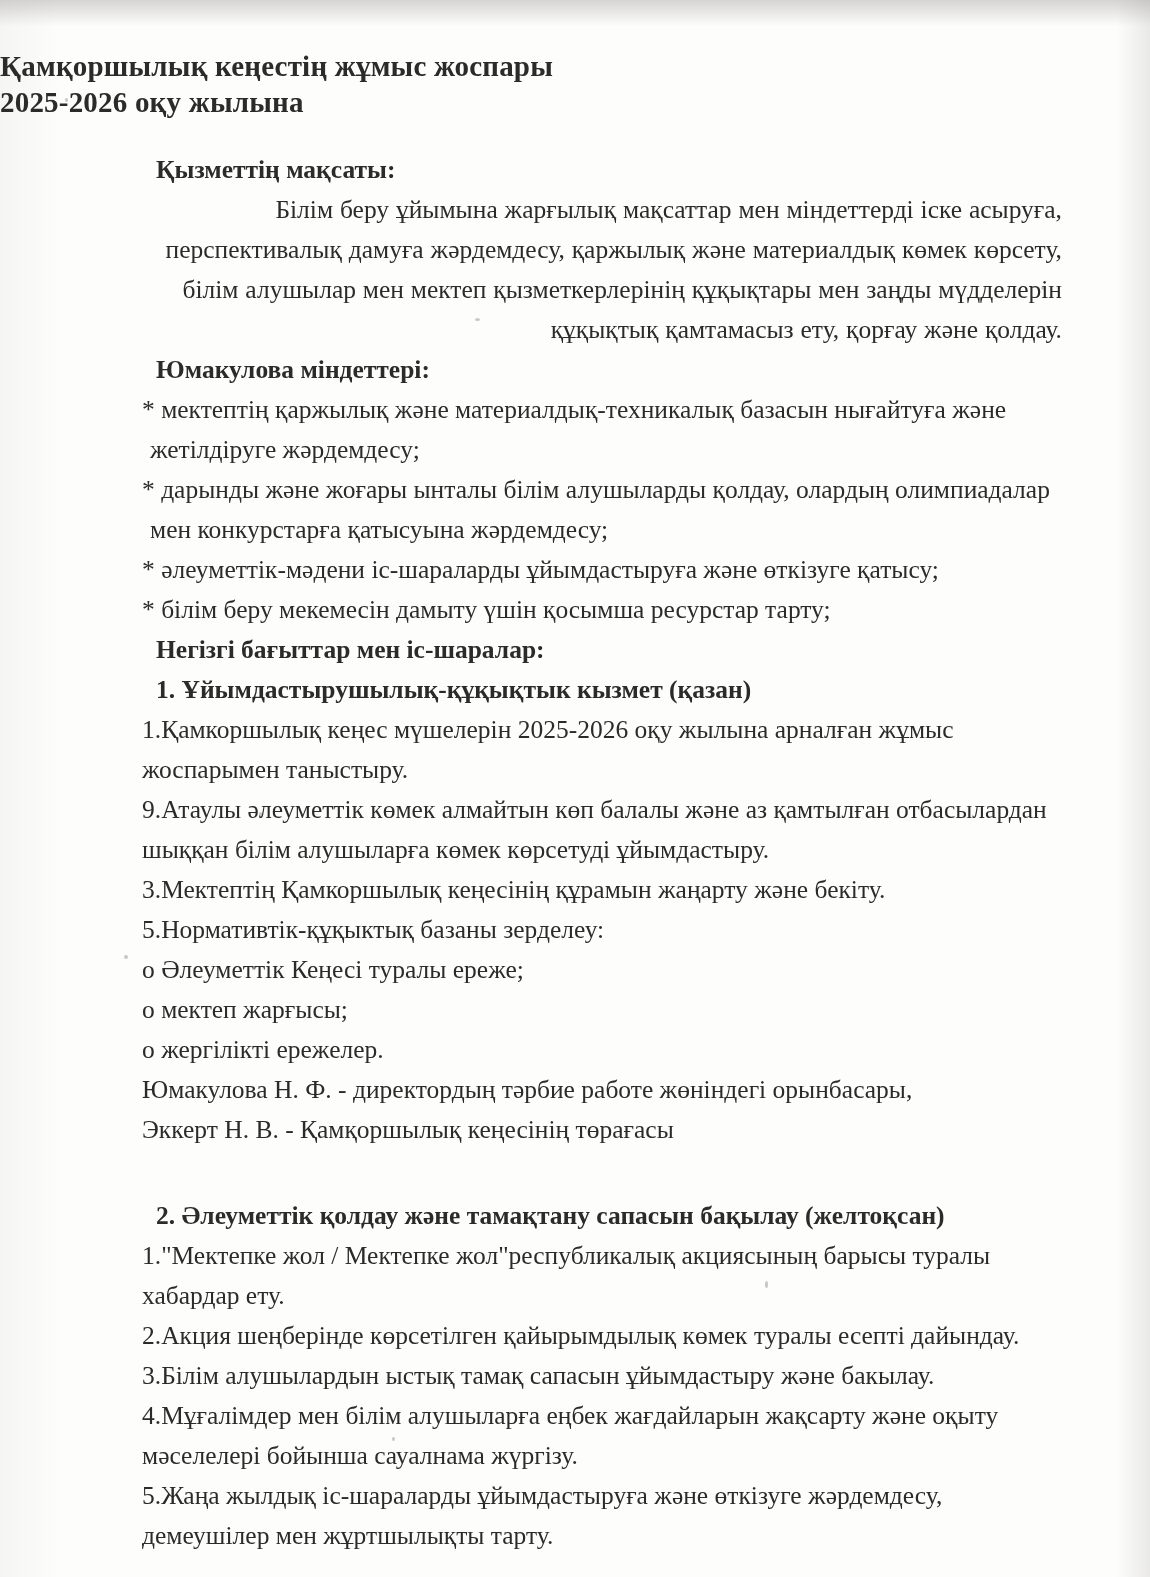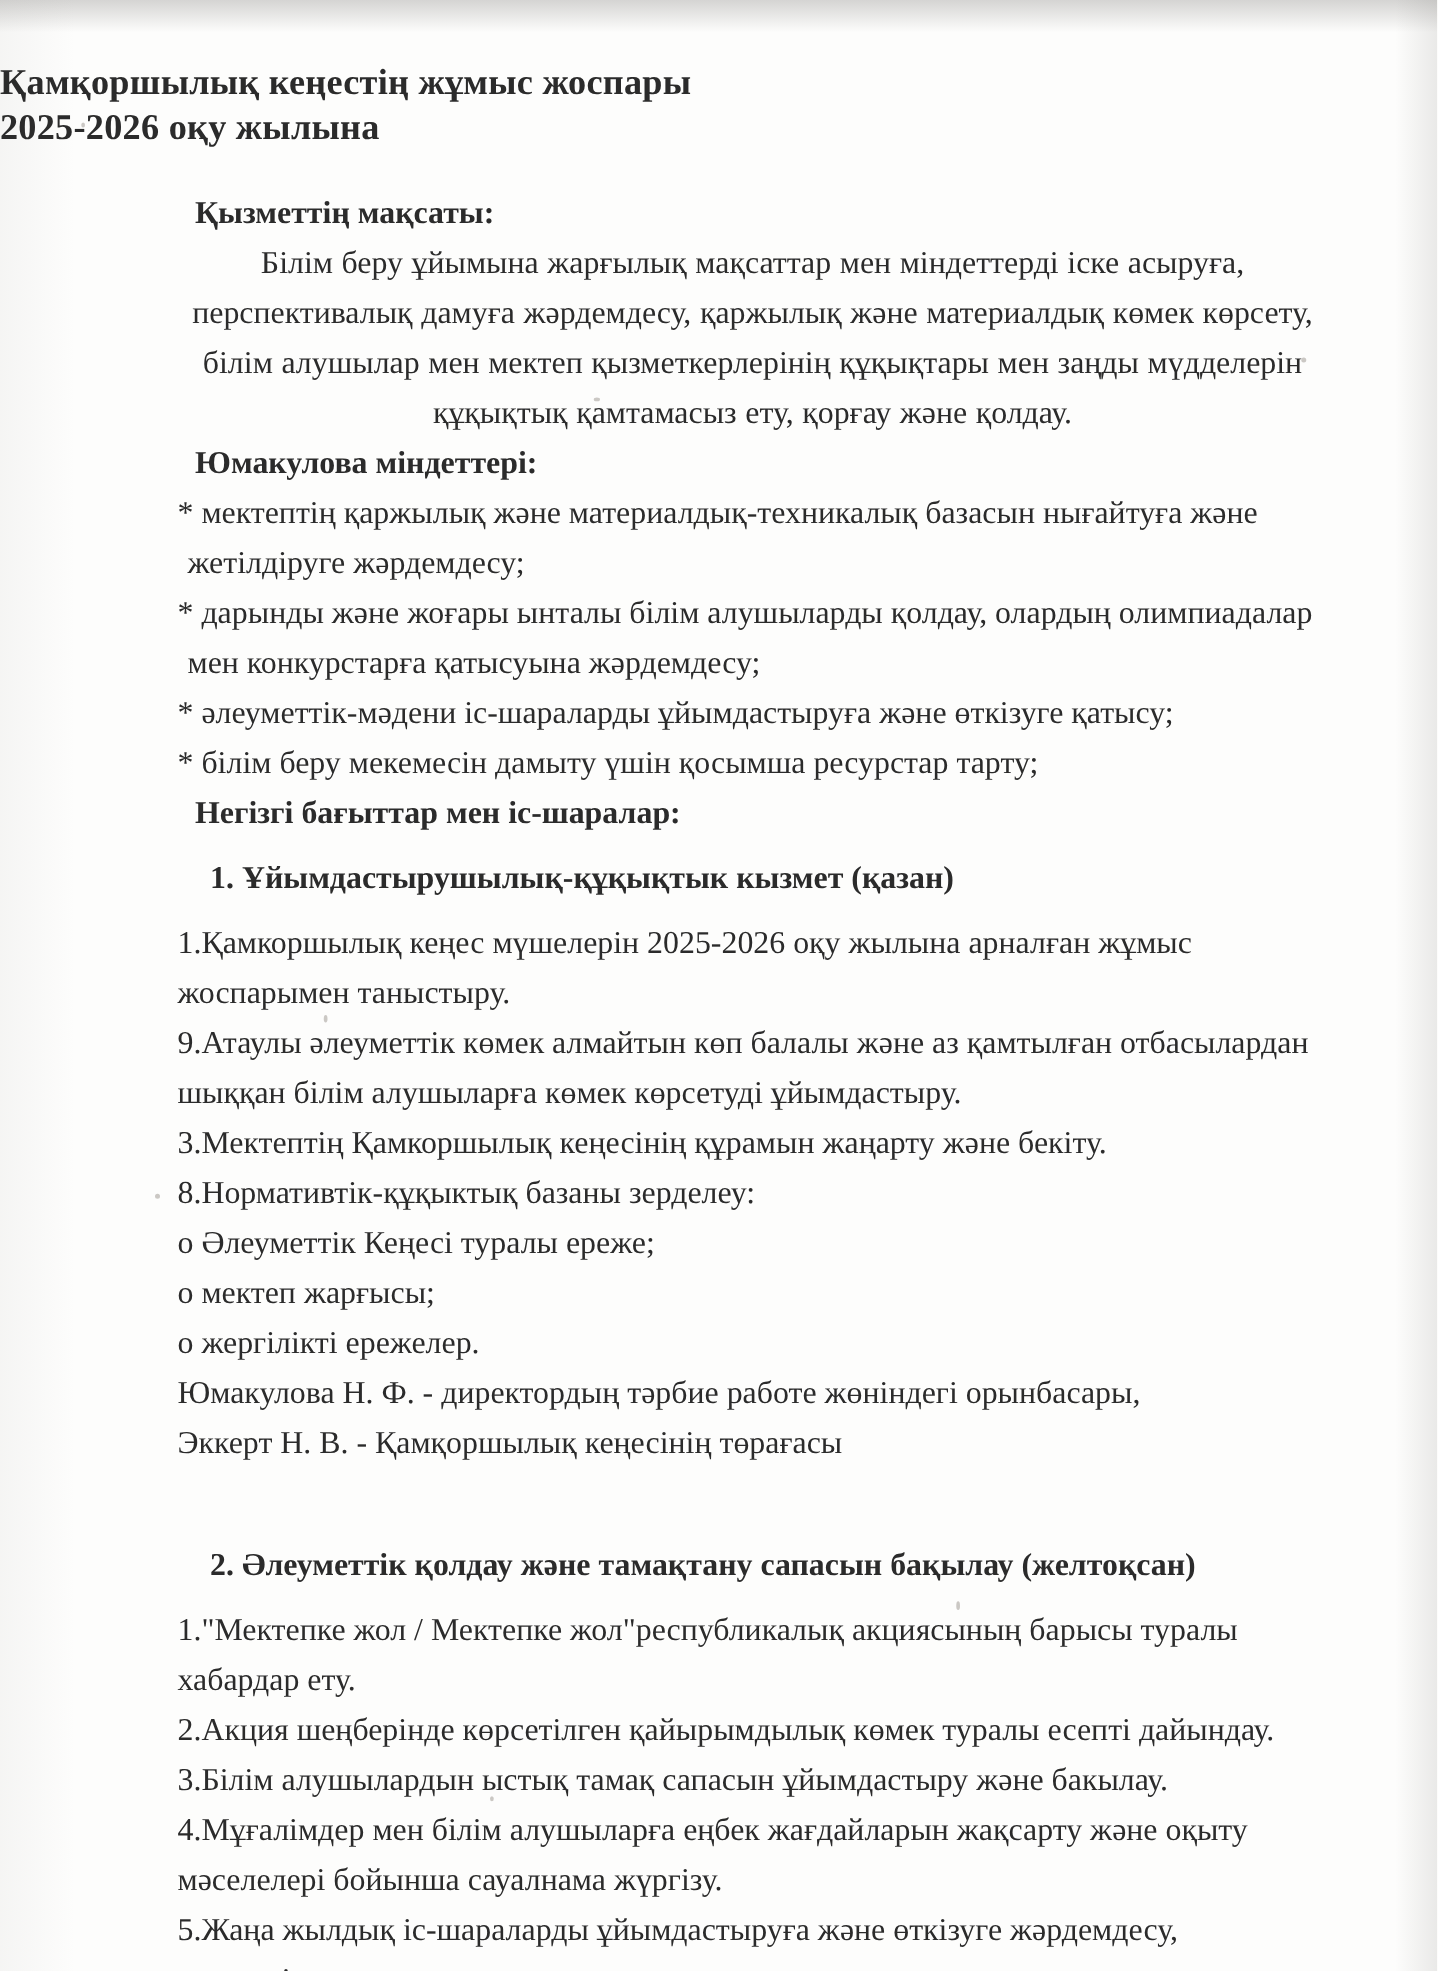--- a/index.html
+++ b/index.html
@@ -72,34 +72,34 @@
   .body-block {
     margin-top: 30px;
     padding-left: 142px;
     padding-right: 88px;
   }
 
   p.para {
     margin: 0;
     font-size: 25.5px;
     line-height: 40px;
-    text-align: center;
+    text-align: right;
     word-spacing: .5px;
   }
 
   p.heading {
     margin: 0;
     font-size: 25.5px;
     line-height: 40px;
     font-weight: bold;
     padding-left: 14px;
   }
 
   p.section-heading {
-    margin: 12px;
+    margin: 0;
     font-size: 25.5px;
     line-height: 40px;
     font-weight: bold;
     padding-left: 14px;
   }
 
   p.bullet {
     margin: 0;
     font-size: 25.5px;
     line-height: 40px;
@@ -169,21 +169,21 @@
       <p class="bullet">* дарынды және жоғары ынталы білім алушыларды қолдау, олардың олимпиадалар мен конкурстарға қатысуына жәрдемдесу;</p>
       <p class="bullet">* әлеуметтік-мәдени іс-шараларды ұйымдастыруға және өткізуге қатысу;</p>
       <p class="bullet">* білім беру мекемесін дамыту үшін қосымша ресурстар тарту;</p>
 
       <p class="heading">Негізгі бағыттар мен іс-шаралар:</p>
 
       <p class="section-heading">1. Ұйымдастырушылық-құқықтык кызмет (қазан)</p>
       <p class="numbered">1.Қамкоршылық кеңес мүшелерін 2025-2026 оқу жылына арналған жұмыс жоспарымен таныстыру.</p>
       <p class="numbered">9.Атаулы әлеуметтік көмек алмайтын көп балалы және аз қамтылған отбасылардан шыққан білім алушыларға көмек көрсетуді ұйымдастыру.</p>
       <p class="numbered">3.Мектептің Қамкоршылық кеңесінің құрамын жаңарту және бекіту.</p>
-      <p class="numbered">8.Нормативтік-құқыктық базаны зерделеу:</p>
+      <p class="numbered">5.Нормативтік-құқыктық базаны зерделеу:</p>
       <p class="sub">о Әлеуметтік Кеңесі туралы ереже;</p>
       <p class="sub">о мектеп жарғысы;</p>
       <p class="sub">о жергілікті ережелер.</p>
       <p class="responsible-line">Юмакулова Н. Ф. - директордың тәрбие работе жөніндегі орынбасары,</p>
       <p class="responsible-line">Эккерт Н. В. - Қамқоршылық кеңесінің төрағасы</p>
 
       <div class="gap-large"></div>
 
       <p class="section-heading">2.  Әлеуметтік қолдау және тамақтану сапасын бақылау (желтоқсан)</p>
       <p class="numbered">1."Мектепке жол / Мектепке жол"республикалық акциясының барысы туралы хабардар ету.</p>

